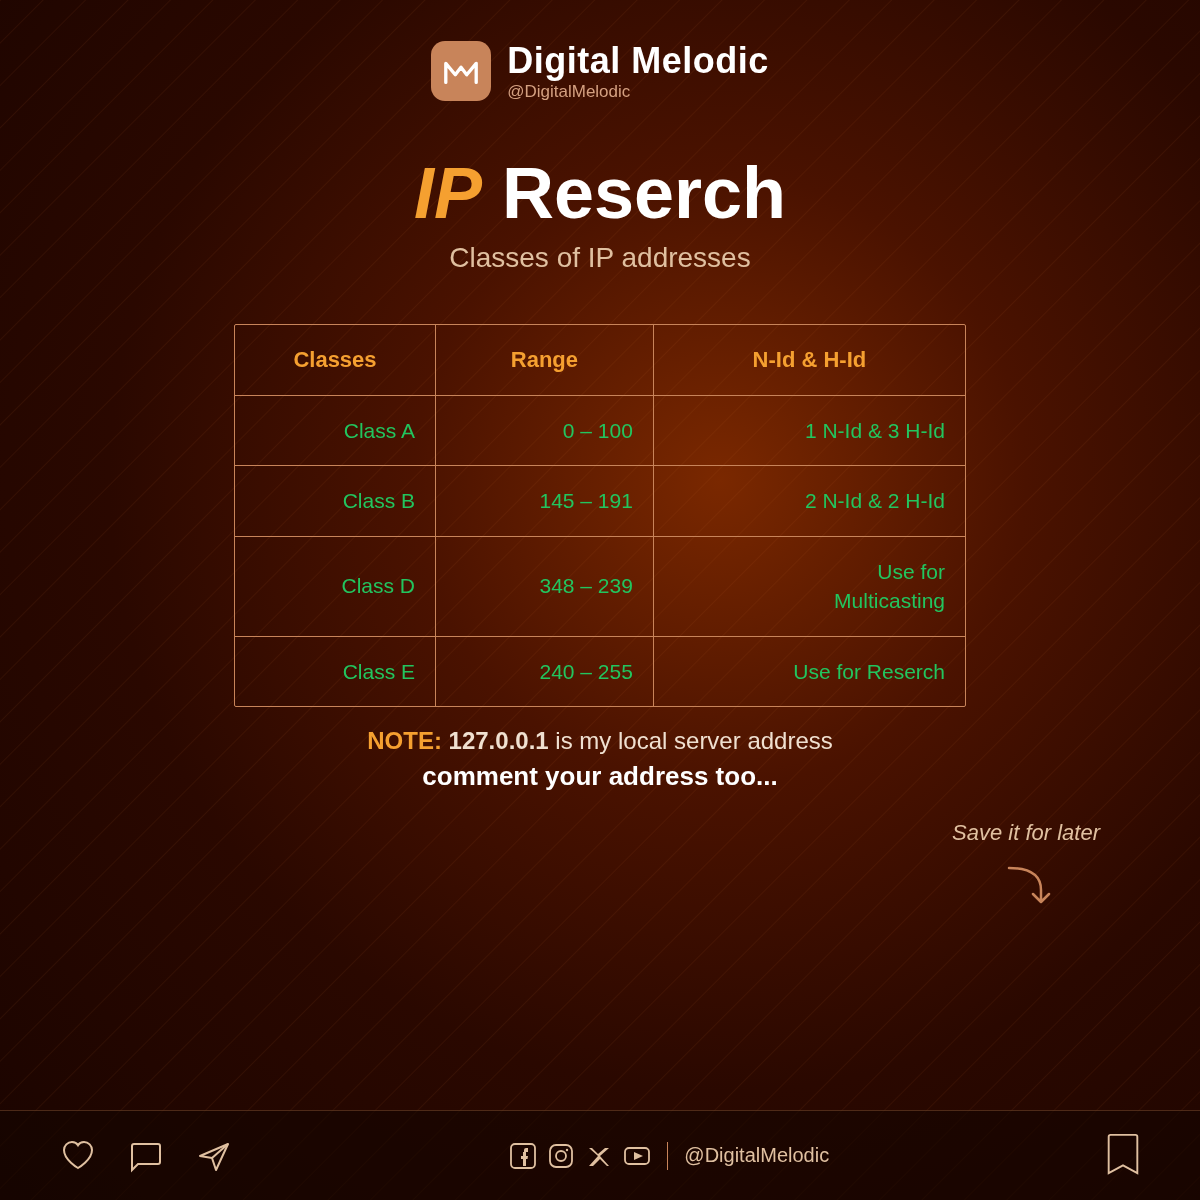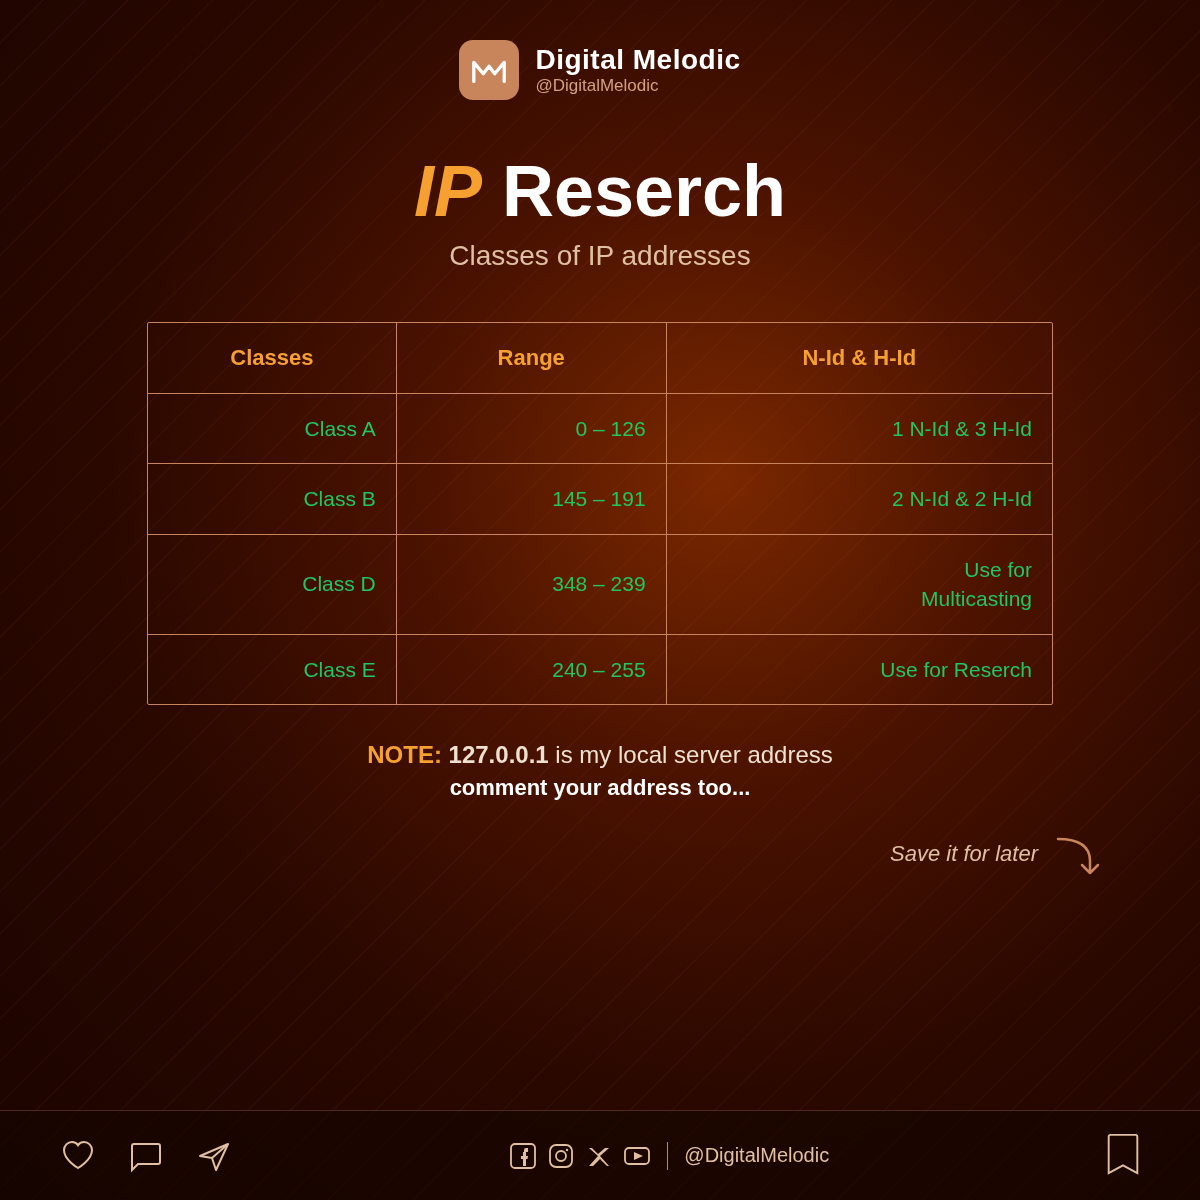--- a/index.html
+++ b/index.html
@@ -68,21 +68,21 @@
       height: 38px;
       fill: white;
     }
 
     .header-text {
       display: flex;
       flex-direction: column;
     }
 
     .brand-name {
-      font-size: 28px;
+      font-size: 36px;
       font-weight: 700;
       color: white;
       letter-spacing: 0.5px;
     }
 
     .brand-handle {
       font-size: 17px;
       color: #d4a080;
     }
 
@@ -108,25 +108,25 @@
     }
 
     .subtitle {
       font-size: 28px;
       color: #e0c0a0;
       margin-bottom: 30px;
     }
 
     
     .table-wrapper {
-      width: 906px;
+      width: 732px;
       border: 1.5px solid #c8845a;
       border-radius: 2px;
       overflow: hidden;
-      margin-bottom: 36px;
+      margin-bottom: 20px;
     }
 
     table {
       width: 100%;
       border-collapse: collapse;
     }
 
     thead tr {
       border-bottom: 1.5px solid #c8845a;
     }
@@ -174,33 +174,34 @@
       color: #f5a030;
       font-weight: 800;
     }
 
     .note-line1 .note-ip {
       font-weight: 700;
       color: #f0e0d0;
     }
 
     .note-line2 {
-      font-size: 22px;
+      font-size: 26px;
       font-weight: 800;
       color: white;
     }
 
     
     .save-section {
       align-self: flex-end;
       display: flex;
       align-items: center;
       gap: 12px;
       margin-bottom: 30px;
       margin-right: 20px;
+      flex-direction: column;
     }
 
     .save-text {
       font-size: 22px;
       color: #e0c0a0;
       font-style: italic;
     }
 
     .arrow-icon {
       width: 50px;
@@ -319,21 +320,21 @@
       <thead>
         <tr>
           <th>Classes</th>
           <th>Range</th>
           <th>N-Id &amp; H-Id</th>
         </tr>
       </thead>
       <tbody>
         <tr>
           <td>Class A</td>
-          <td>0 – 126</td>
+          <td>0 – 100</td>
           <td>1 N-Id &amp; 3 H-Id</td>
         </tr>
         <tr>
           <td>Class B</td>
           <td>145 – 191</td>
           <td>2 N-Id &amp; 2 H-Id</td>
         </tr>
         <tr>
           <td>Class D</td>
           <td>348 – 239</td>

